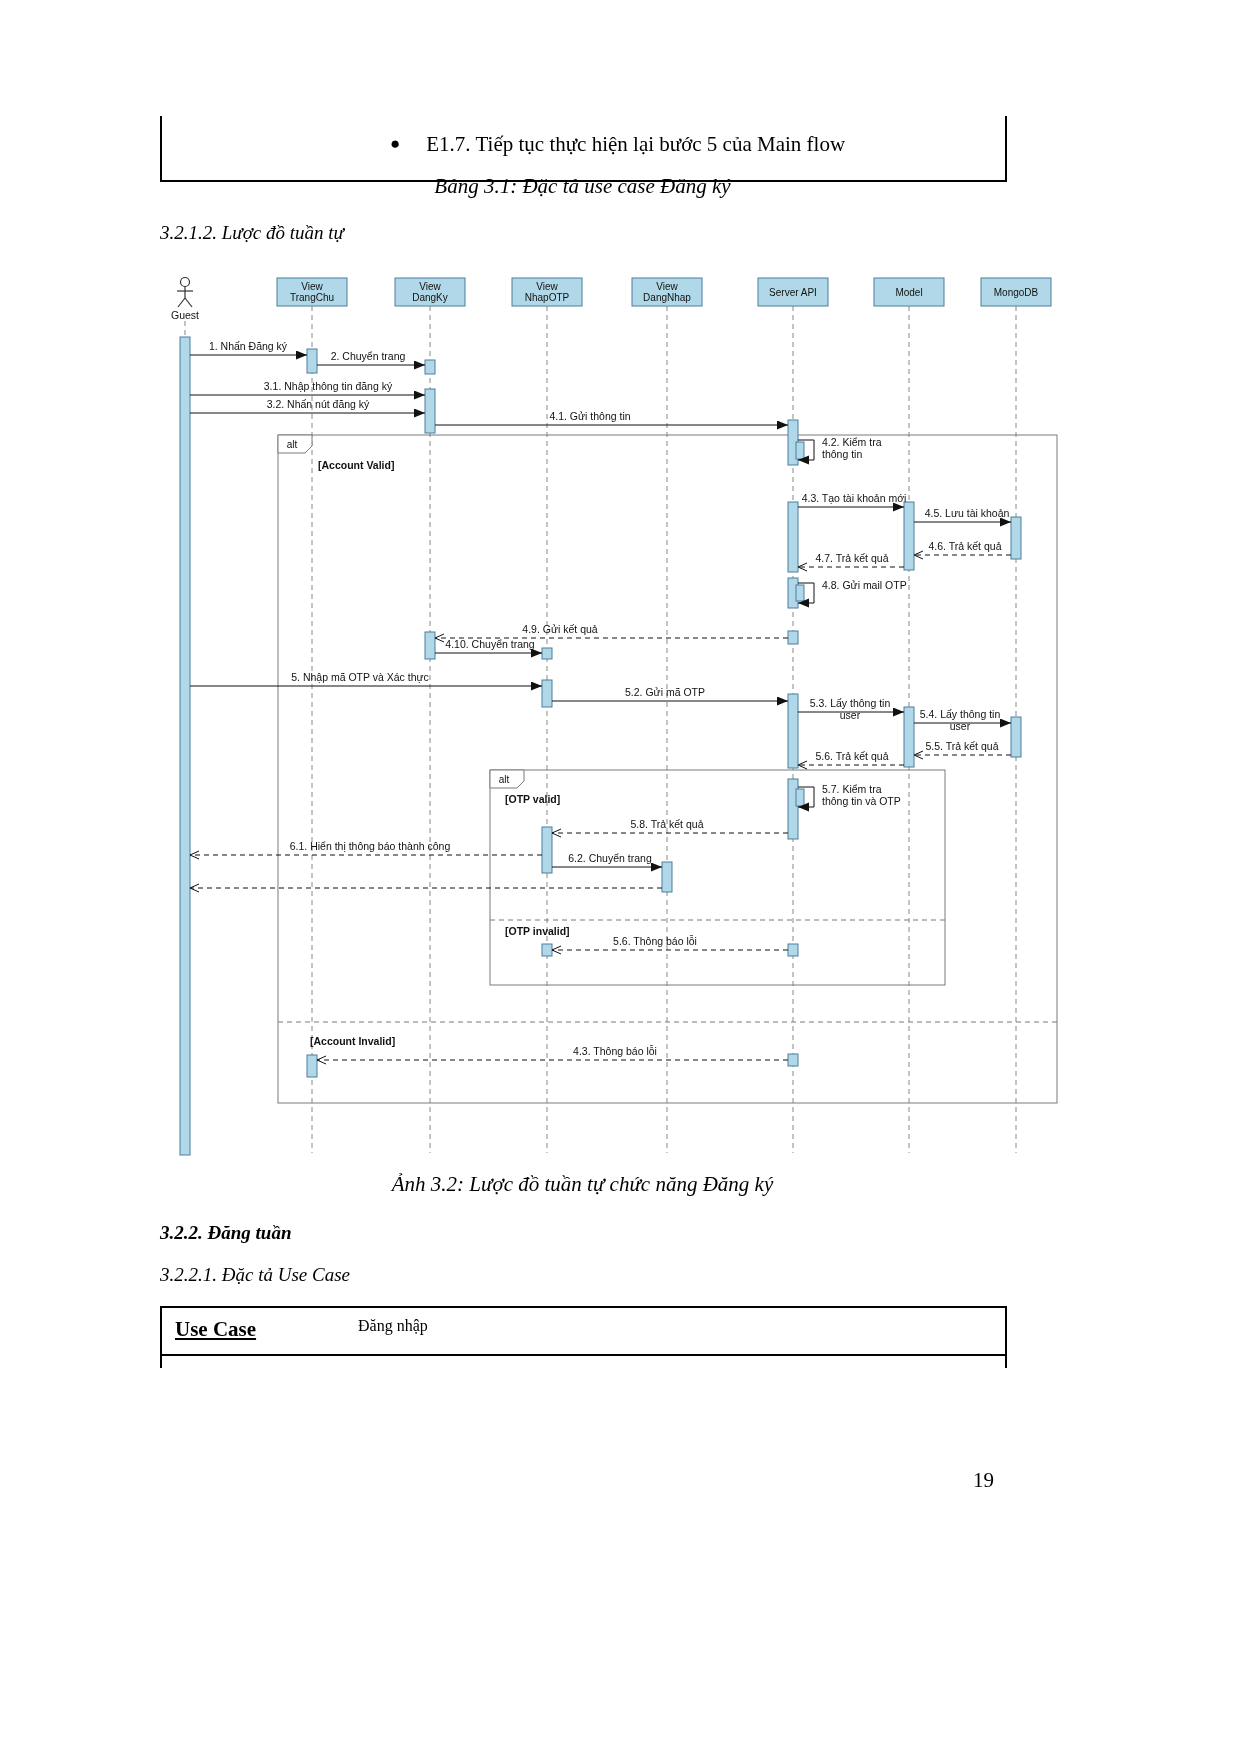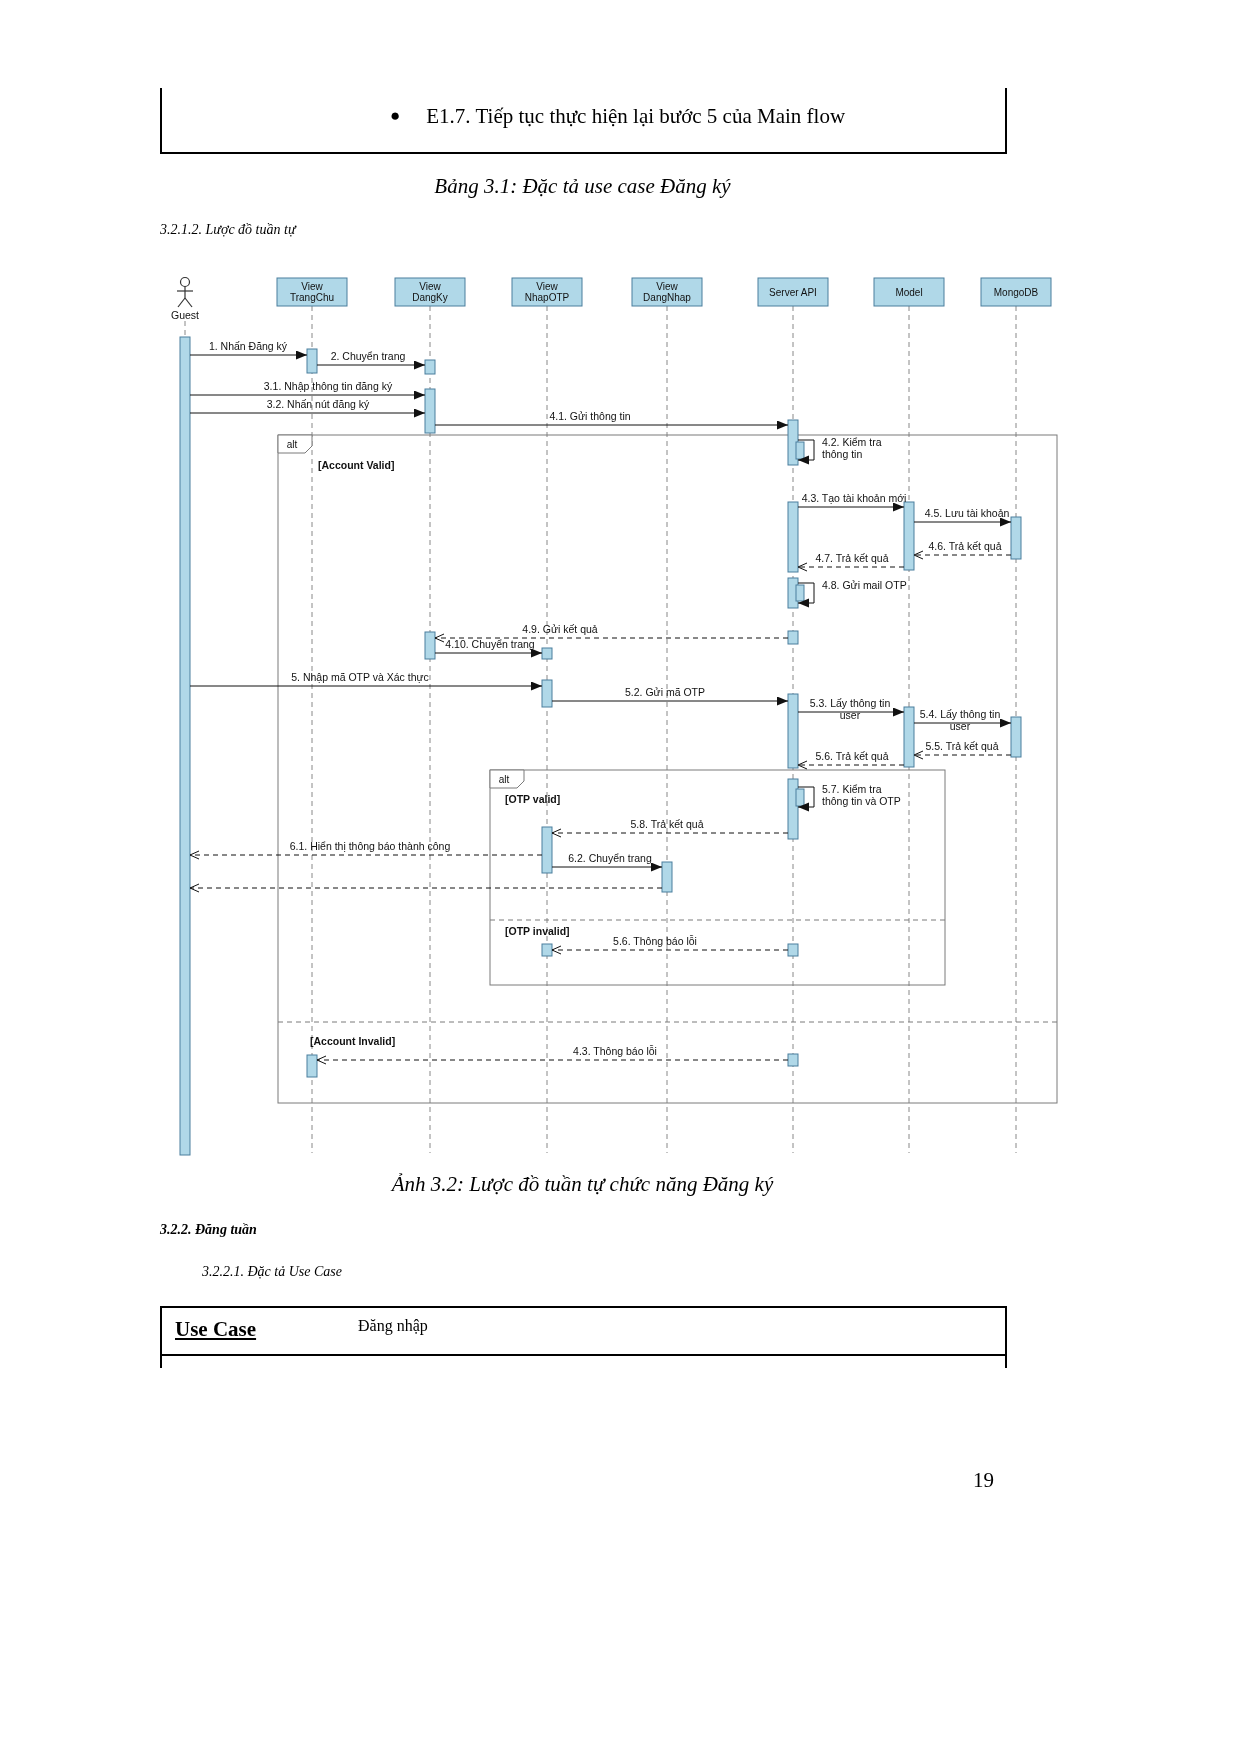--- a/index.html
+++ b/index.html
@@ -1,35 +1,35 @@
 <!DOCTYPE html>
 <html><head>
 <meta charset="utf-8">
 <style>
   html,body { margin:0; padding:0; }
   body {
     width:1240px; height:1754px; background:#ffffff; position:relative;
     font-family:"Liberation Serif", serif; color:#000;
   }
   .top-table {
-    position:absolute; left:160px; top:88px; width:843px; height:64px;
+    position:absolute; left:160px; top:116px; width:843px; height:64px;
     border-left:2px solid #000; border-right:2px solid #000; border-bottom:2px solid #000;text-align:center;
   }
   .bullet-row { position:absolute; left:228px; top:16px; font-size:21px; white-space:nowrap; }
   .bullet { display:inline-block; margin-right:26px; font-size:17px; vertical-align:2px; }
   .caption {
     position:absolute; left:160px; width:845px; text-align:center;
     font-style:italic; font-size:21px;
   }
   #cap1 { top:174px; }
   #cap2 { top:1172px; }
-  .heading { position:absolute; left:160px; font-style:italic; font-size:14px; white-space:nowrap; }
+  .heading { position:absolute; left:160px; font-style:italic; font-size:19px; white-space:nowrap; }
   #h1 { top:222px; }
   #h2 { top:1222px; font-weight:bold; }
-  #h3 { top:1264px;margin-left:42px; }
+  #h3 { top:1264px; }
   #seq-svg { position:absolute; left:160px; top:265px; }
   #seq-svg text { font-family:"Liberation Sans", sans-serif; }
   .bottom-table {
     position:absolute; left:160px; top:1306px; width:843px; height:60px;
     border-left:2px solid #000; border-right:2px solid #000; border-top:2px solid #000;
   }
   .bt-row { position:absolute; left:0; top:0; width:100%; height:46px; border-bottom:2px solid #000; }
   .bt-label { position:absolute; left:13px; top:9px; font-weight:bold; font-size:21px;text-decoration:underline; }
   .bt-value { position:absolute; left:196px; top:9px; font-size:16px; }
   .page-number { position:absolute; left:973px; top:1468px; font-size:21px; }

